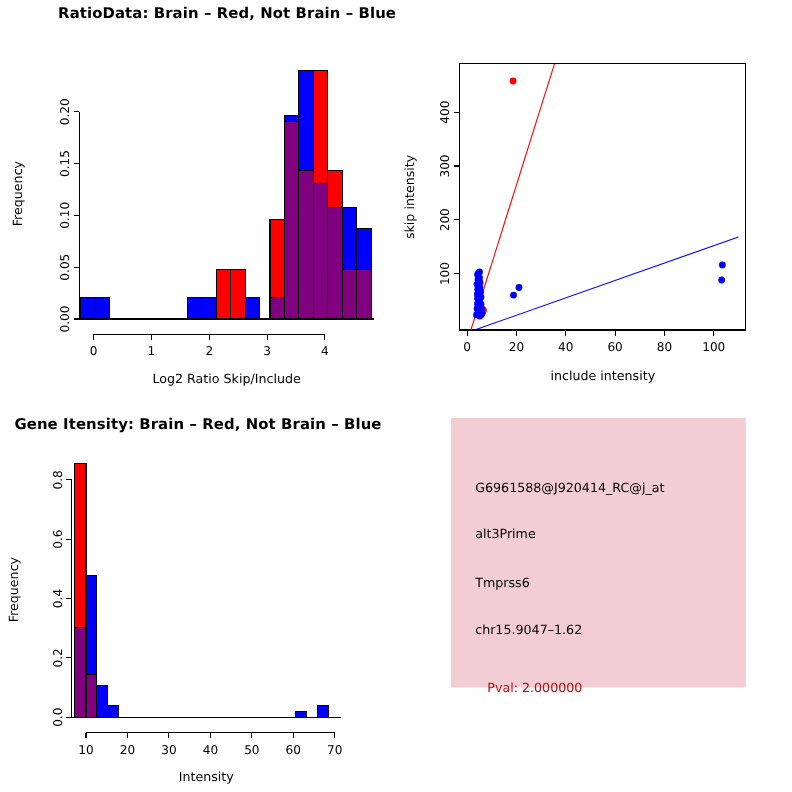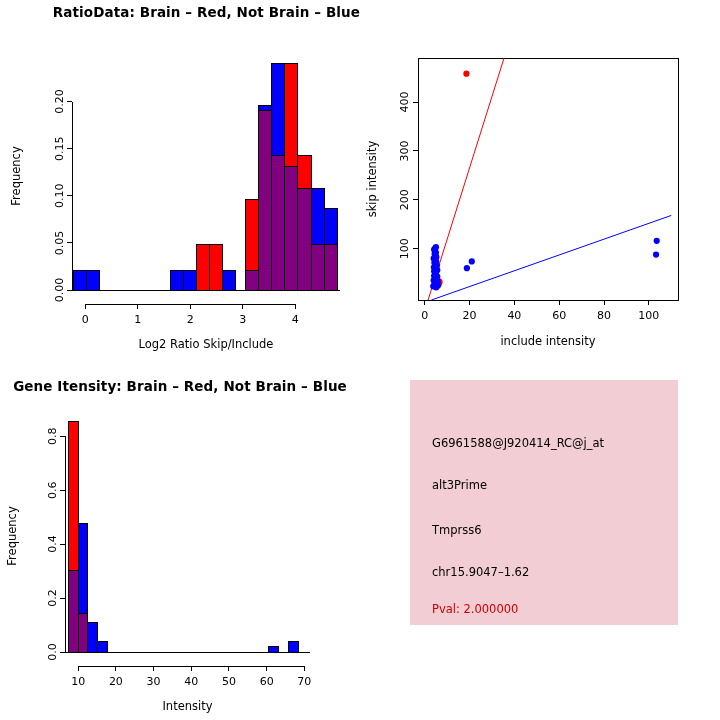--- a/index.html
+++ b/index.html
@@ -75,21 +75,21 @@
     font-family: "DejaVu Sans", sans-serif;
     font-size: 11.5px;
     color: #000000;
     white-space: nowrap;
   }
   #panel-info .info-line.pval { color: #cc0000; }
   #info-l0 { top: 56px; }
   #info-l1 { top: 98px; }
   #info-l2 { top: 126px; margin-top: 17px; }
   #info-l3 { top: 185px; }
-  #info-l4 { top: 222px; }
+  #info-l4 { top: 238px; margin-left: 11px; }
 </style>
 </head>
 <body>
 
 <div class="page">
 
   <div class="panel" id="panel-ratio">
     <div class="panel-title">RatioData: Brain – Red, Not Brain – Blue</div>
     <svg width="360" height="360" id="svg-ratio">
         <g>

